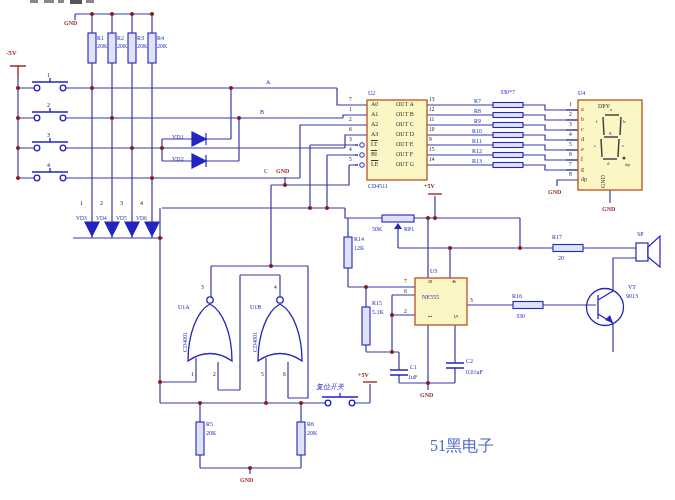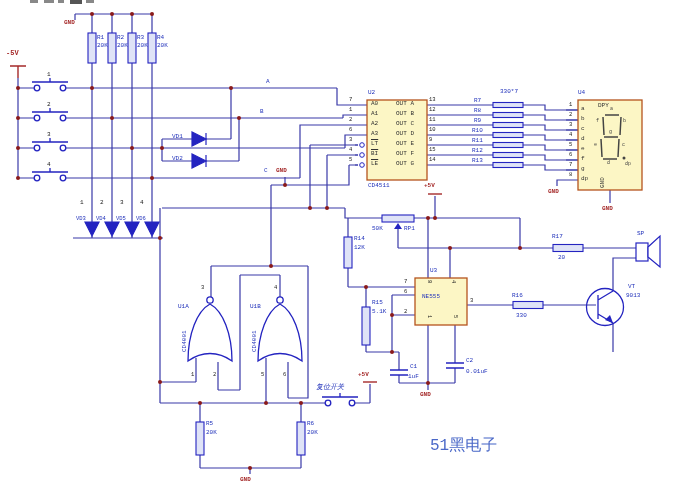--- a/index.html
+++ b/index.html
@@ -1,17 +1,17 @@
 <!DOCTYPE html>
 <html><head>
 <meta charset="utf-8">
 <style>
   html,body{margin:0;padding:0;background:#fff;}
   #canvas{position:relative;width:675px;height:500px;background:#ffffff;overflow:hidden;
-          font-family:Liberation Mono, monospace;}
+          font-family:Liberation Serif, serif;}
   #wires{position:absolute;left:0;top:0;}
   .lb{position:absolute;font-size:6px;line-height:1;color:#2233bb;white-space:nowrap;}
   .bk{color:#1a1a1a;}
   .rd{color:#a52a2a;font-weight:bold;}
   .pin{font-size:5.5px;color:#222;}
   .inpin{font-size:6px;color:#333;}
   .ov{text-decoration:overline;}
   .rotL{transform:rotate(-90deg);transform-origin:left top;}
   .rotR{transform:rotate(90deg);transform-origin:left top;}
   .seg{font-size:5px;color:#444;}

